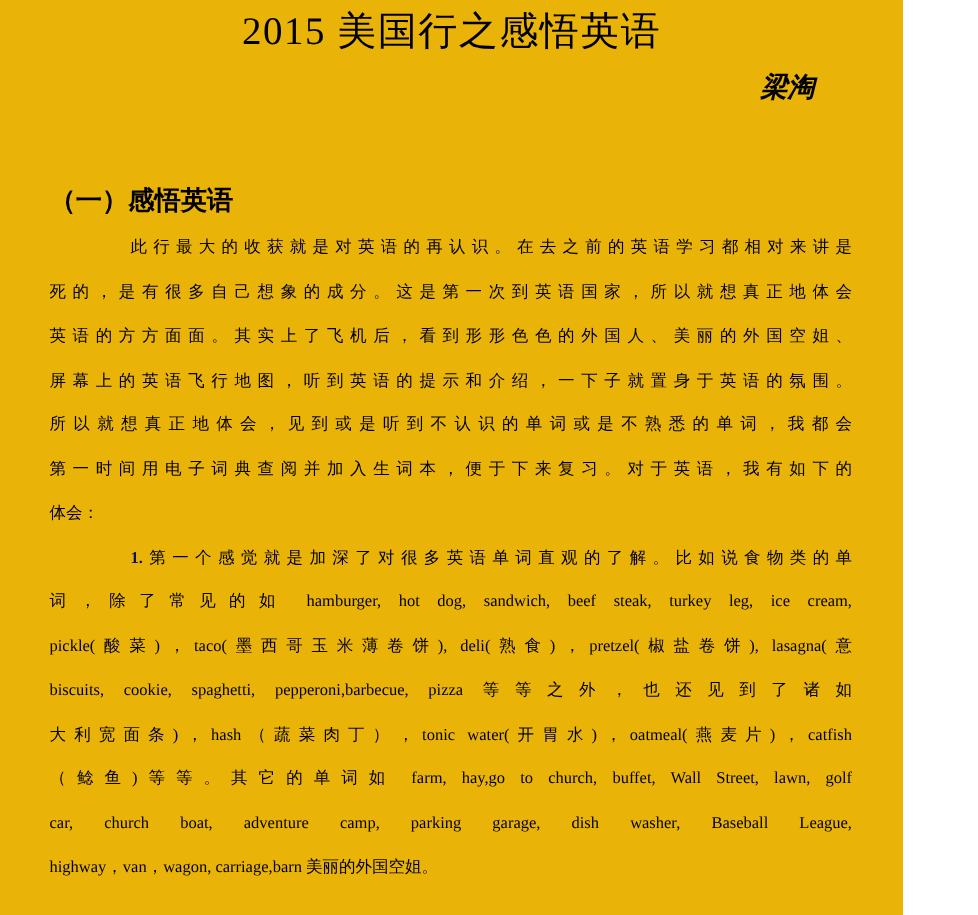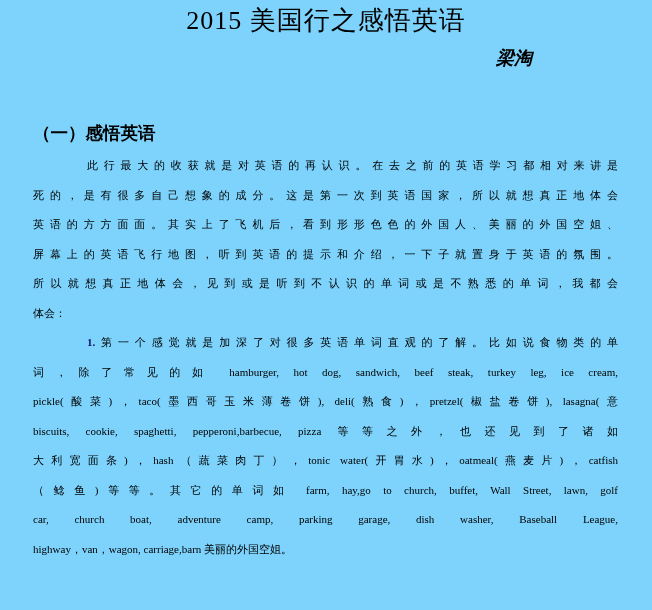--- a/index.html
+++ b/index.html
@@ -1,37 +1,37 @@
 <!DOCTYPE html>
 <html lang="zh"><head>
 <meta charset="utf-8">
 <style>
   * { margin: 0; padding: 0; box-sizing: border-box; }
   html, body { background: #ffffff; }
   .page {
     position: relative;
-    width: 652px;
+    width: 602px;
     height: 610px;
-    background: #7dd3fc;
+    background: #eab308;
     overflow: hidden;
     font-family: "Liberation Serif", "DejaVu Serif", serif;
     color: #000000;
   }
   .doc-title {
     margin-top: 2px;
     text-align: center;
     font-size: 26px;
     line-height: 38px;
     font-weight: 400;
     letter-spacing: 1px;
   }
   .doc-author {
     margin-top: 6px;
     text-align: right;
-    padding-right: 120px;
+    padding-right: 59px;
     font-size: 18px;
     line-height: 24px;
     font-weight: bold;
     font-style: italic;
   }
   .section-heading {
     margin: 52px 0 0 33px;
     font-size: 17.5px;
     line-height: 23px;
     font-weight: bold;
@@ -63,20 +63,21 @@
 
   <div class="section-heading">（一）感悟英语</div>
 
   <div class="body-text">
     <div>
         <div class="line first">此行最大的收获就是对英语的再认识。在去之前的英语学习都相对来讲是</div>
         <div class="line">死的，是有很多自己想象的成分。这是第一次到英语国家，所以就想真正地体会</div>
         <div class="line">英语的方方面面。其实上了飞机后，看到形形色色的外国人、美丽的外国空姐、</div>
         <div class="line">屏幕上的英语飞行地图，听到英语的提示和介绍，一下子就置身于英语的氛围。</div>
         <div class="line">所以就想真正地体会，见到或是听到不认识的单词或是不熟悉的单词，我都会</div>
+        <div class="line">第一时间用电子词典查阅并加入生词本，便于下来复习。对于英语，我有如下的</div>
         <div class="line last">体会：</div>
       </div>
     <div>
         <div class="line first"><b class="num-prefix" style="color: rgb(16, 16, 106);">1.</b>第一个感觉就是加深了对很多英语单词直观的了解。比如说食物类的单</div>
         <div class="line">词，除了常见的如 hamburger, hot dog, sandwich, beef steak, turkey leg, ice cream,</div>
         <div class="line">pickle(酸菜)，taco(墨西哥玉米薄卷饼), deli(熟食)，pretzel(椒盐卷饼), lasagna(意</div>
         <div class="line">biscuits, cookie, spaghetti, pepperoni,barbecue, pizza 等等之外，也还见到了诸如</div>
         <div class="line">大利宽面条)，hash（蔬菜肉丁），tonic water(开胃水)，oatmeal(燕麦片)，catfish</div>
         <div class="line">（鲶鱼)等等。其它的单词如 farm, hay,go to church, buffet, Wall Street, lawn, golf</div>
         <div class="line">car, church boat, adventure camp, parking garage, dish washer, Baseball League,</div>

